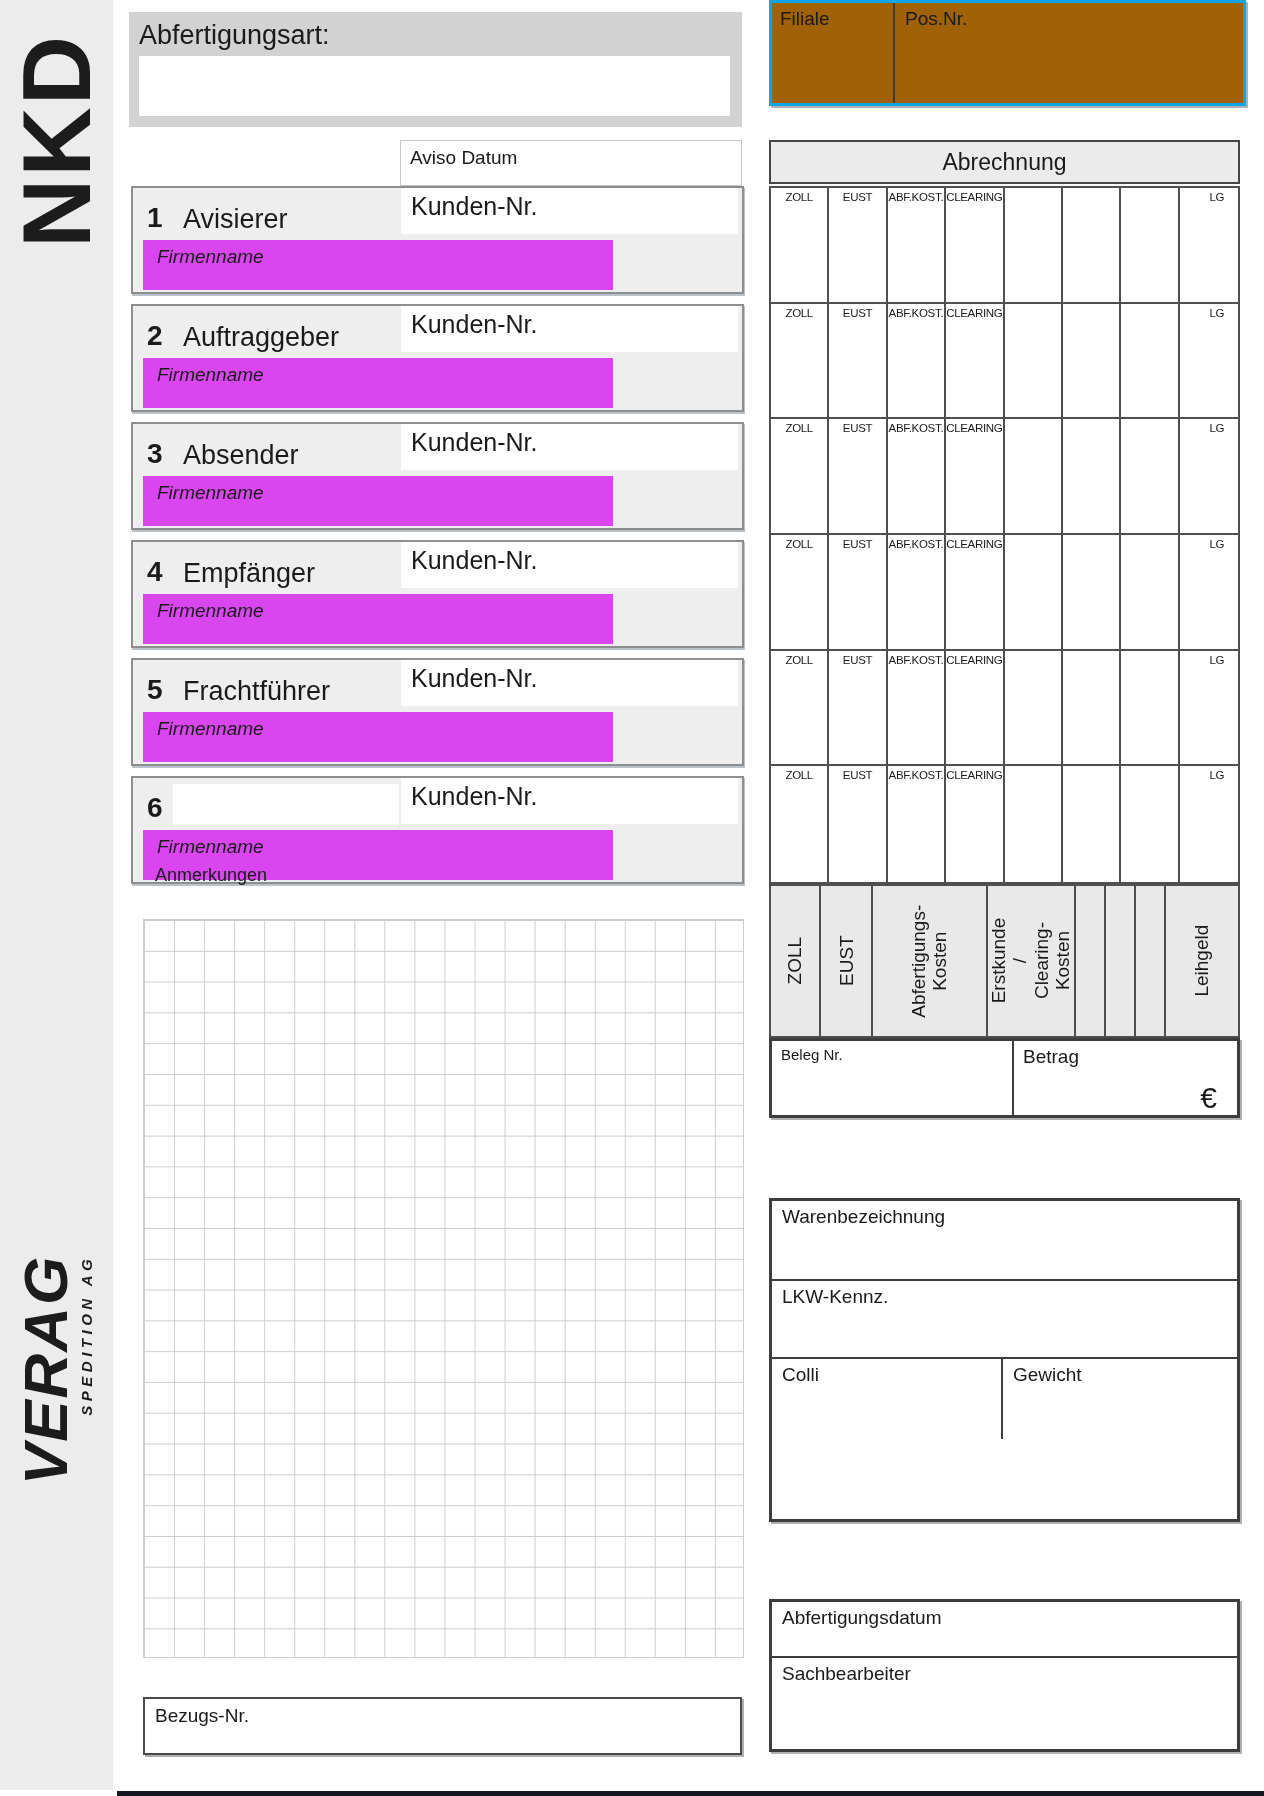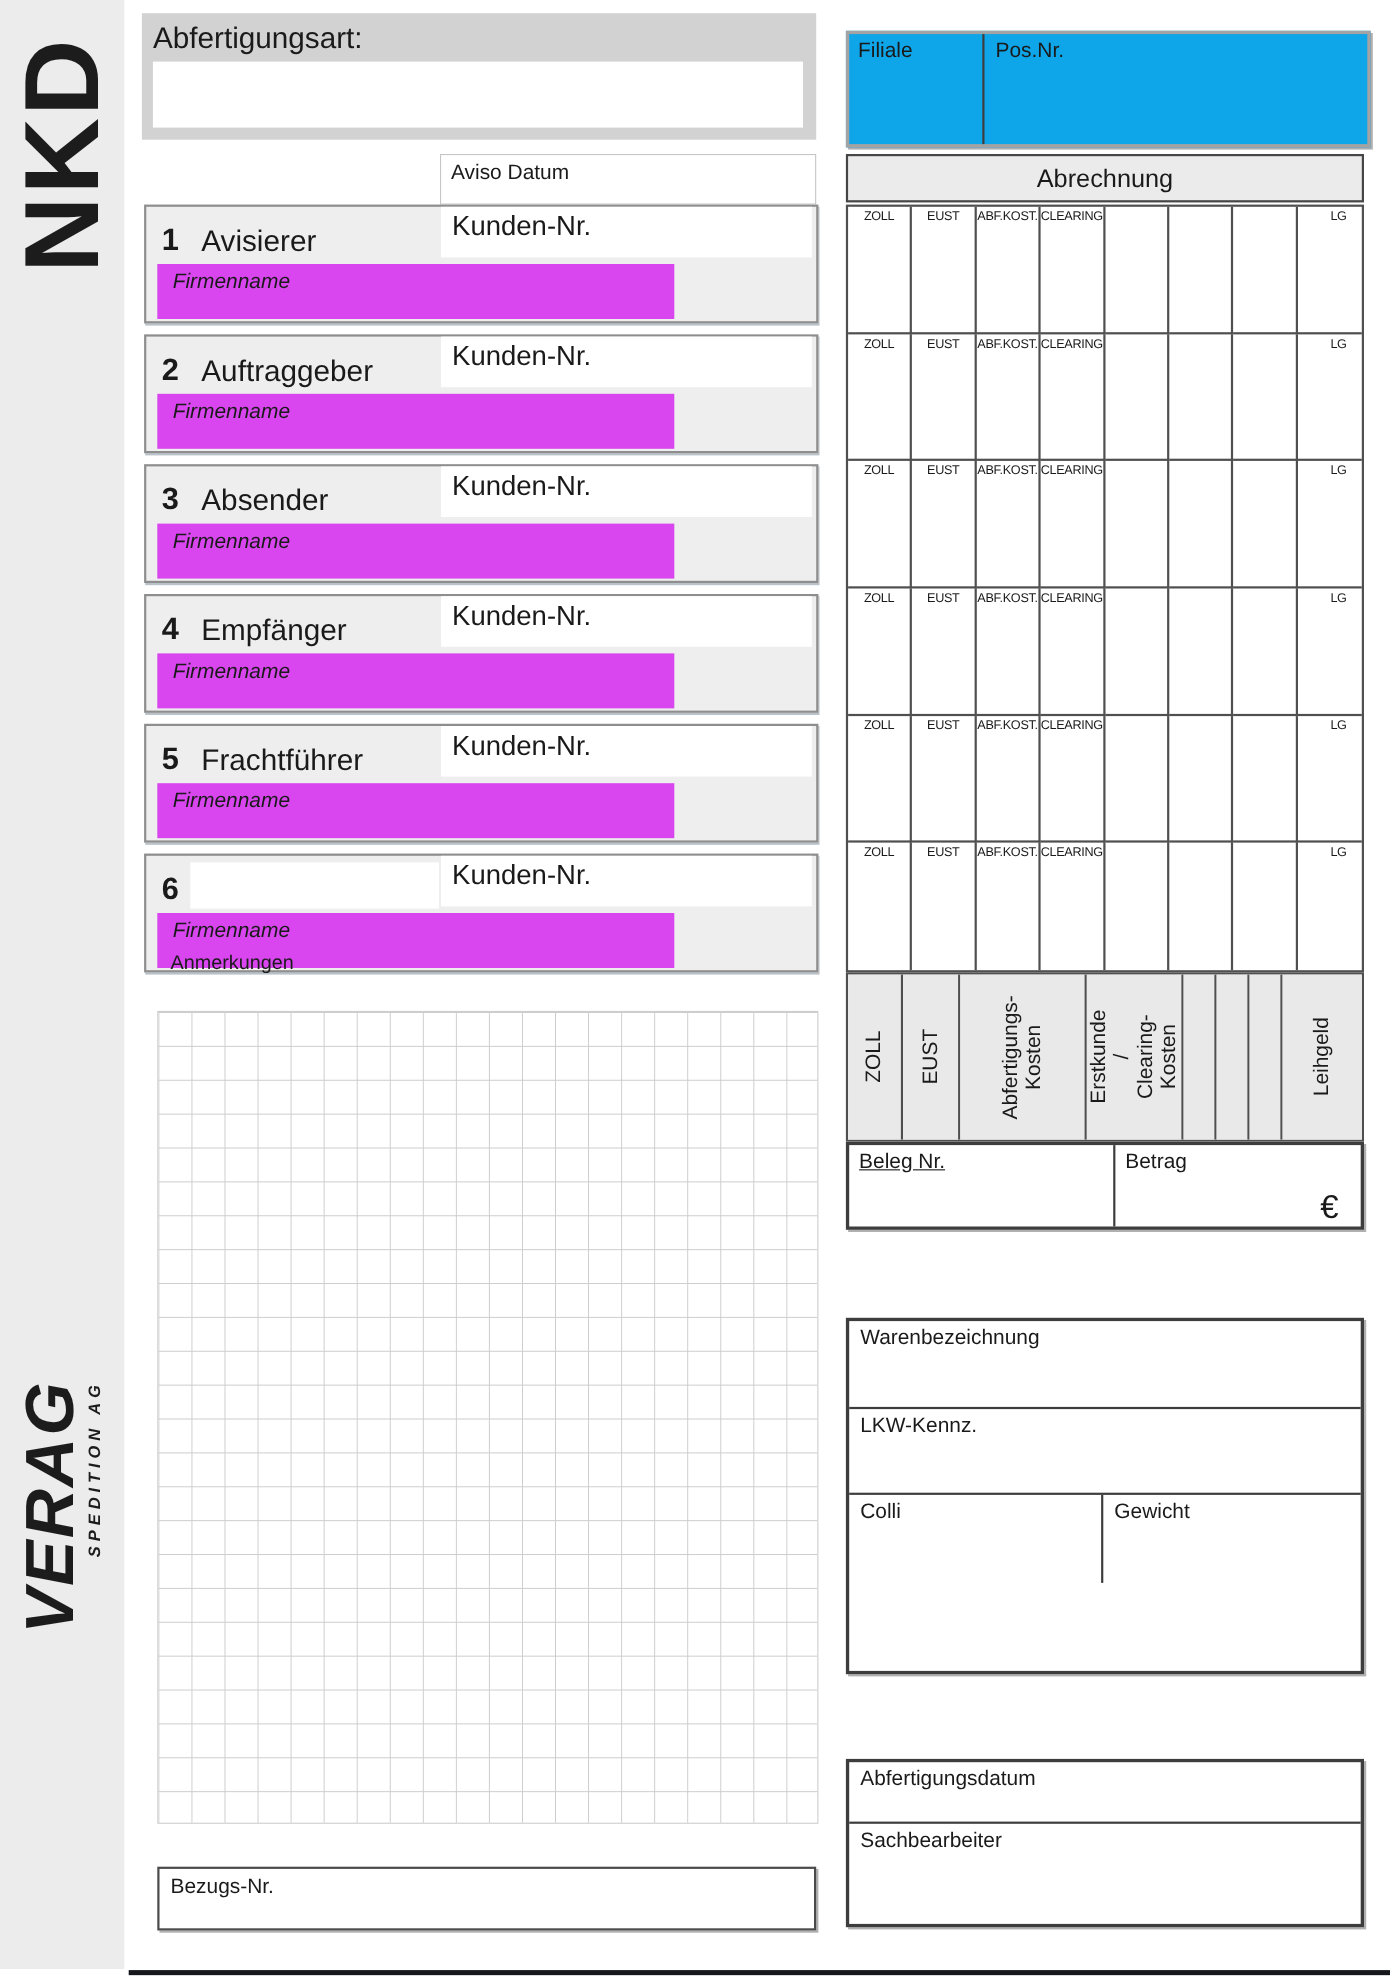--- a/index.html
+++ b/index.html
@@ -13,22 +13,22 @@
   .nkd{transform:rotate(-90deg);white-space:nowrap;font-size:96px;font-weight:900;
        letter-spacing:2px;color:#1c1c1c;}
   .verag-rot{transform:rotate(-90deg);white-space:nowrap;text-align:right;color:#1c1c1c;}
   .verag-main{font-size:62px;font-weight:900;font-style:italic;letter-spacing:2px;line-height:.95;}
   .verag-sub{font-size:15px;font-weight:700;font-style:italic;letter-spacing:4.5px;margin-top:2px;}
 
   
   .abf-box{left:129px;top:12px;width:613px;height:115px;background:#d2d2d2;}
   .abf-label{position:absolute;left:10px;top:8px;font-size:27px;}
   .abf-input{position:absolute;left:10px;top:44px;width:591px;height:60px;background:#fff;}
-  .filiale-box{left:769px;top:28px;width:471px;height:100px;border:3px solid #a3a3a3;
-               background:#0ea5e9;box-shadow:2px 2px 0 #b0b0b0;display:flex;}
+  .filiale-box{left:769px;top:0;width:471px;height:100px;border:3px solid #0ea5e9;
+               background:#a16207;box-shadow:2px 2px 0 #b0b0b0;display:flex;}
   .filiale-cell{width:113px;border-right:2.5px solid #3d3d3d;padding:5px 0 0 8px;font-size:19px;}
   .pos-cell{flex:1;padding:5px 0 0 10px;font-size:19px;border-radius:26px;}
   .aviso-box{left:400px;top:140px;width:342px;height:46px;background:#fff;border:1px solid #c6c6c6;
              font-size:19px;padding:6px 0 0 9px;box-sizing:border-box;}
 
   
   .abr-header{left:769px;top:140px;width:471px;height:44px;background:#ebebeb;
               border:2.5px solid #464646;box-sizing:border-box;display:flex;align-items:center;justify-content:center;
               font-size:23px;}
   .abr-table{left:769px;top:186px;width:471px;height:698px;border:2px solid #4f4f4f;box-sizing:border-box;
@@ -37,21 +37,21 @@
             font-size:11.5px;letter-spacing:-.3px;text-align:center;padding-top:3px;overflow:hidden;}
   .abr-cell:nth-child(8n){border-right:none;padding-left:16px;}
   .abr-cell.lastrow{border-bottom:none;}
   .abr-verticals{left:769px;top:884px;width:471px;height:154px;border:2px solid #4f4f4f;border-top-width:2.5px;
                  box-sizing:border-box;display:grid;grid-template-columns:repeat(8,1fr);}
   .vert-cell{background:#e9e9e9;border-right:2px solid #4f4f4f;display:flex;align-items:center;justify-content:center;overflow:visible;}
   .vert-cell:last-child{border-right:none;}
   .vert-label{transform:rotate(-90deg);white-space:pre-line;font-size:19px;line-height:1.12;text-align:center;}
   .beleg-row{left:769px;top:1038px;width:471px;height:80px;border:3px solid #3d3d3d;box-sizing:border-box;
              background:#fff;display:flex;box-shadow:2px 2px 0 #b0b0b0;}
-  .beleg-cell{width:231px;border-right:2.5px solid #3d3d3d;padding:5px 0 0 9px;font-size:19px;text-decoration:underline;}
+  .beleg-cell{width:231px;border-right:2.5px solid #3d3d3d;padding:5px 0 0 9px;font-size:15px;}
   .betrag-cell{flex:1;padding:5px 0 0 9px;font-size:19px;position:relative;}
   .euro{position:absolute;right:20px;top:40px;font-size:30px;}
 
   
   .section{left:131px;width:613px;height:108px;background:#eeeeee;border:2px solid #8e8e8e;
            box-sizing:border-box;box-shadow:1px 2px 0 #b9c2c8;}
   .sec-num{position:absolute;left:14px;top:14px;font-size:28px;font-weight:bold;}
   .sec-title{position:absolute;left:50px;top:16px;font-size:27px;}
   .sec-title-input{position:absolute;left:40px;top:6px;width:226px;height:42px;background:#fff;}
   .kunden-box{position:absolute;left:268px;top:0;width:337px;height:46px;background:#fff;}

